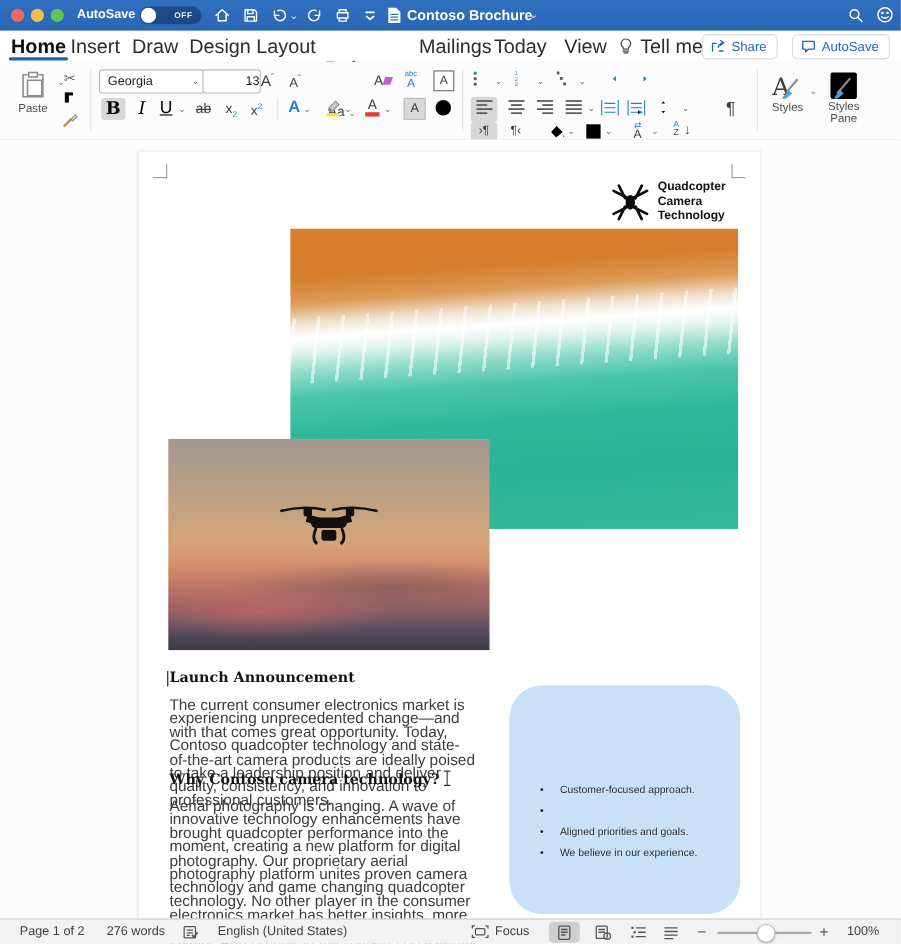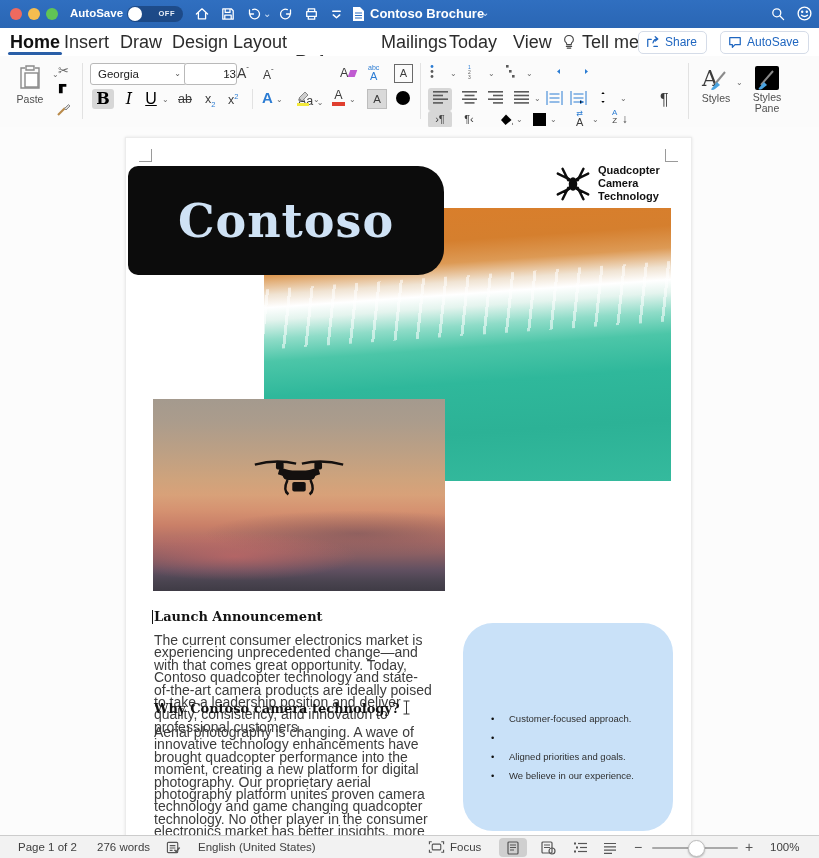--- a/index.html
+++ b/index.html
@@ -411,23 +411,20 @@
 <div class="docarea">
   <div class="page">
     <div class="crop" style="left:13px;top:11px;border-right:1px solid #9a9a9a;border-bottom:1px solid #9a9a9a;"></div>
     <div class="crop" style="right:13px;top:11px;border-left:1px solid #9a9a9a;border-bottom:1px solid #9a9a9a;"></div>
 
     <div class="beach">
       <div class="sea"></div>
       <div class="foam"></div>
     </div>
 
-    <div class="banner">
-      <span class="brand">Contoso</span>
-    </div>
 
     <div class="ab" style="left:428px;top:26px;display:flex;align-items:center;z-index:3;">
       <svg width="38" height="38" viewBox="0 0 40 40" style="stroke:#0c0c0c;fill:none;stroke-width:2.6;stroke-linecap:round;">
         <path d="M13 13 L20 18 M27 13 L20 18 M13 27 L20 22 M27 27 L20 22"></path>
         <path d="M4 9 L16 15 M9 4 L15 16 M36 9 L24 15 M31 4 L25 16 M4 31 L16 25 M9 36 L15 24 M36 31 L24 25 M31 36 L25 24"></path>
         <ellipse cx="20" cy="20" rx="4.5" ry="7" fill="#0c0c0c" stroke="none"></ellipse>
       </svg>
       <div class="qlogo-text" style="margin-left:6px;">
         <span style="display:block;">Quadcopter</span>
         <span style="display:block;">Camera</span>

